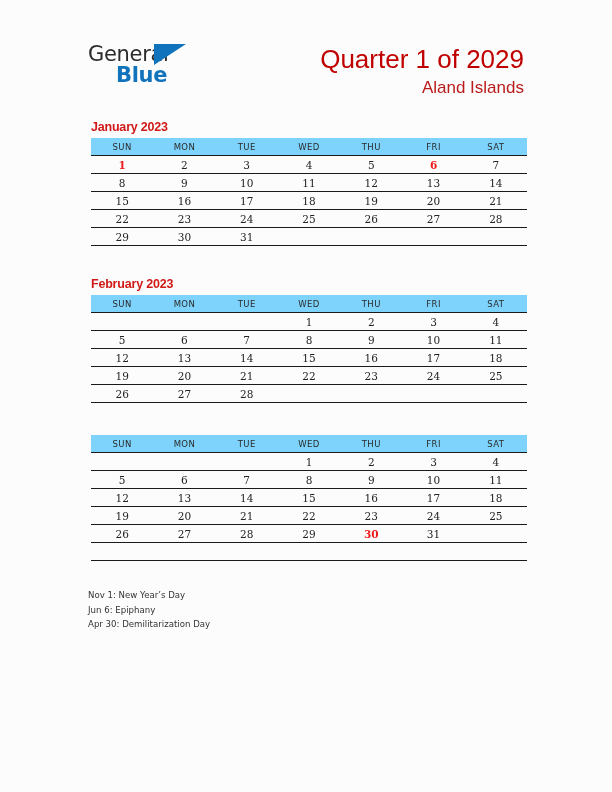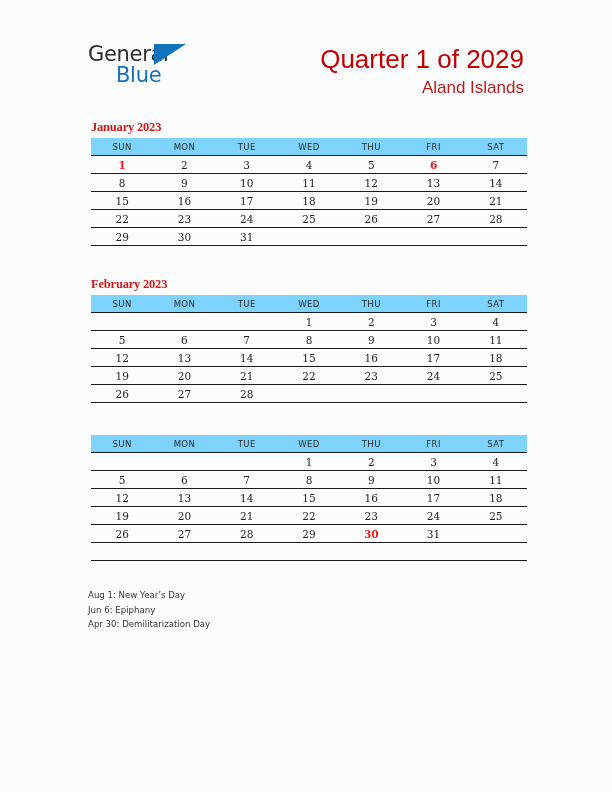--- a/index.html
+++ b/index.html
@@ -59,21 +59,21 @@
     border-bottom: 21px solid transparent;
   }
   .logo-blue {
     position: absolute;
     left: 28px;
     top: 21px;
     font-size: 21px;
     letter-spacing: -0.3px;
     color: #1273bd;
     font-family: "DejaVu Sans", sans-serif;
-    font-weight: 400;
+    font-weight: 700;
     line-height: 24px;
   }
 
   .title-block {
     position: absolute;
     right: 88px;
     top: 44px;
     text-align: right;
   }
   .quarter-title {
@@ -101,21 +101,21 @@
     width: 436px;
   }
   #month-0 { top: 120px; }
   #month-1 { top: 277px; }
   #month-2 { top: 434px; }
 
   .month-title {
     font-size: 12.5px;
     font-weight: bold;
     color: #d01919;
-    font-family: Liberation Serif, serif;
+    font-family: Liberation Sans, sans-serif;
     letter-spacing: -0.2px;
     height: 17px;
     line-height: 15px;
   }
 
   table.cal {
     border-collapse: collapse;
     width: 436px;
     table-layout: fixed;
     margin-top: 1px;
@@ -382,18 +382,18 @@
             <td class="empty">&nbsp;</td>
             <td class="empty">&nbsp;</td>
             <td class="empty">&nbsp;</td>
             <td class="empty">&nbsp;</td>
           </tr>
         </tbody>
     </table>
   </div>
 
   <div class="notes">
-      <div class="note-line">Aug 1: New Year’s Day</div>
+      <div class="note-line">Nov 1: New Year’s Day</div>
       <div class="note-line">Jun 6: Epiphany</div>
       <div class="note-line">Apr 30: Demilitarization Day</div>
     </div>
 
 </div>
 
 </body></html>

